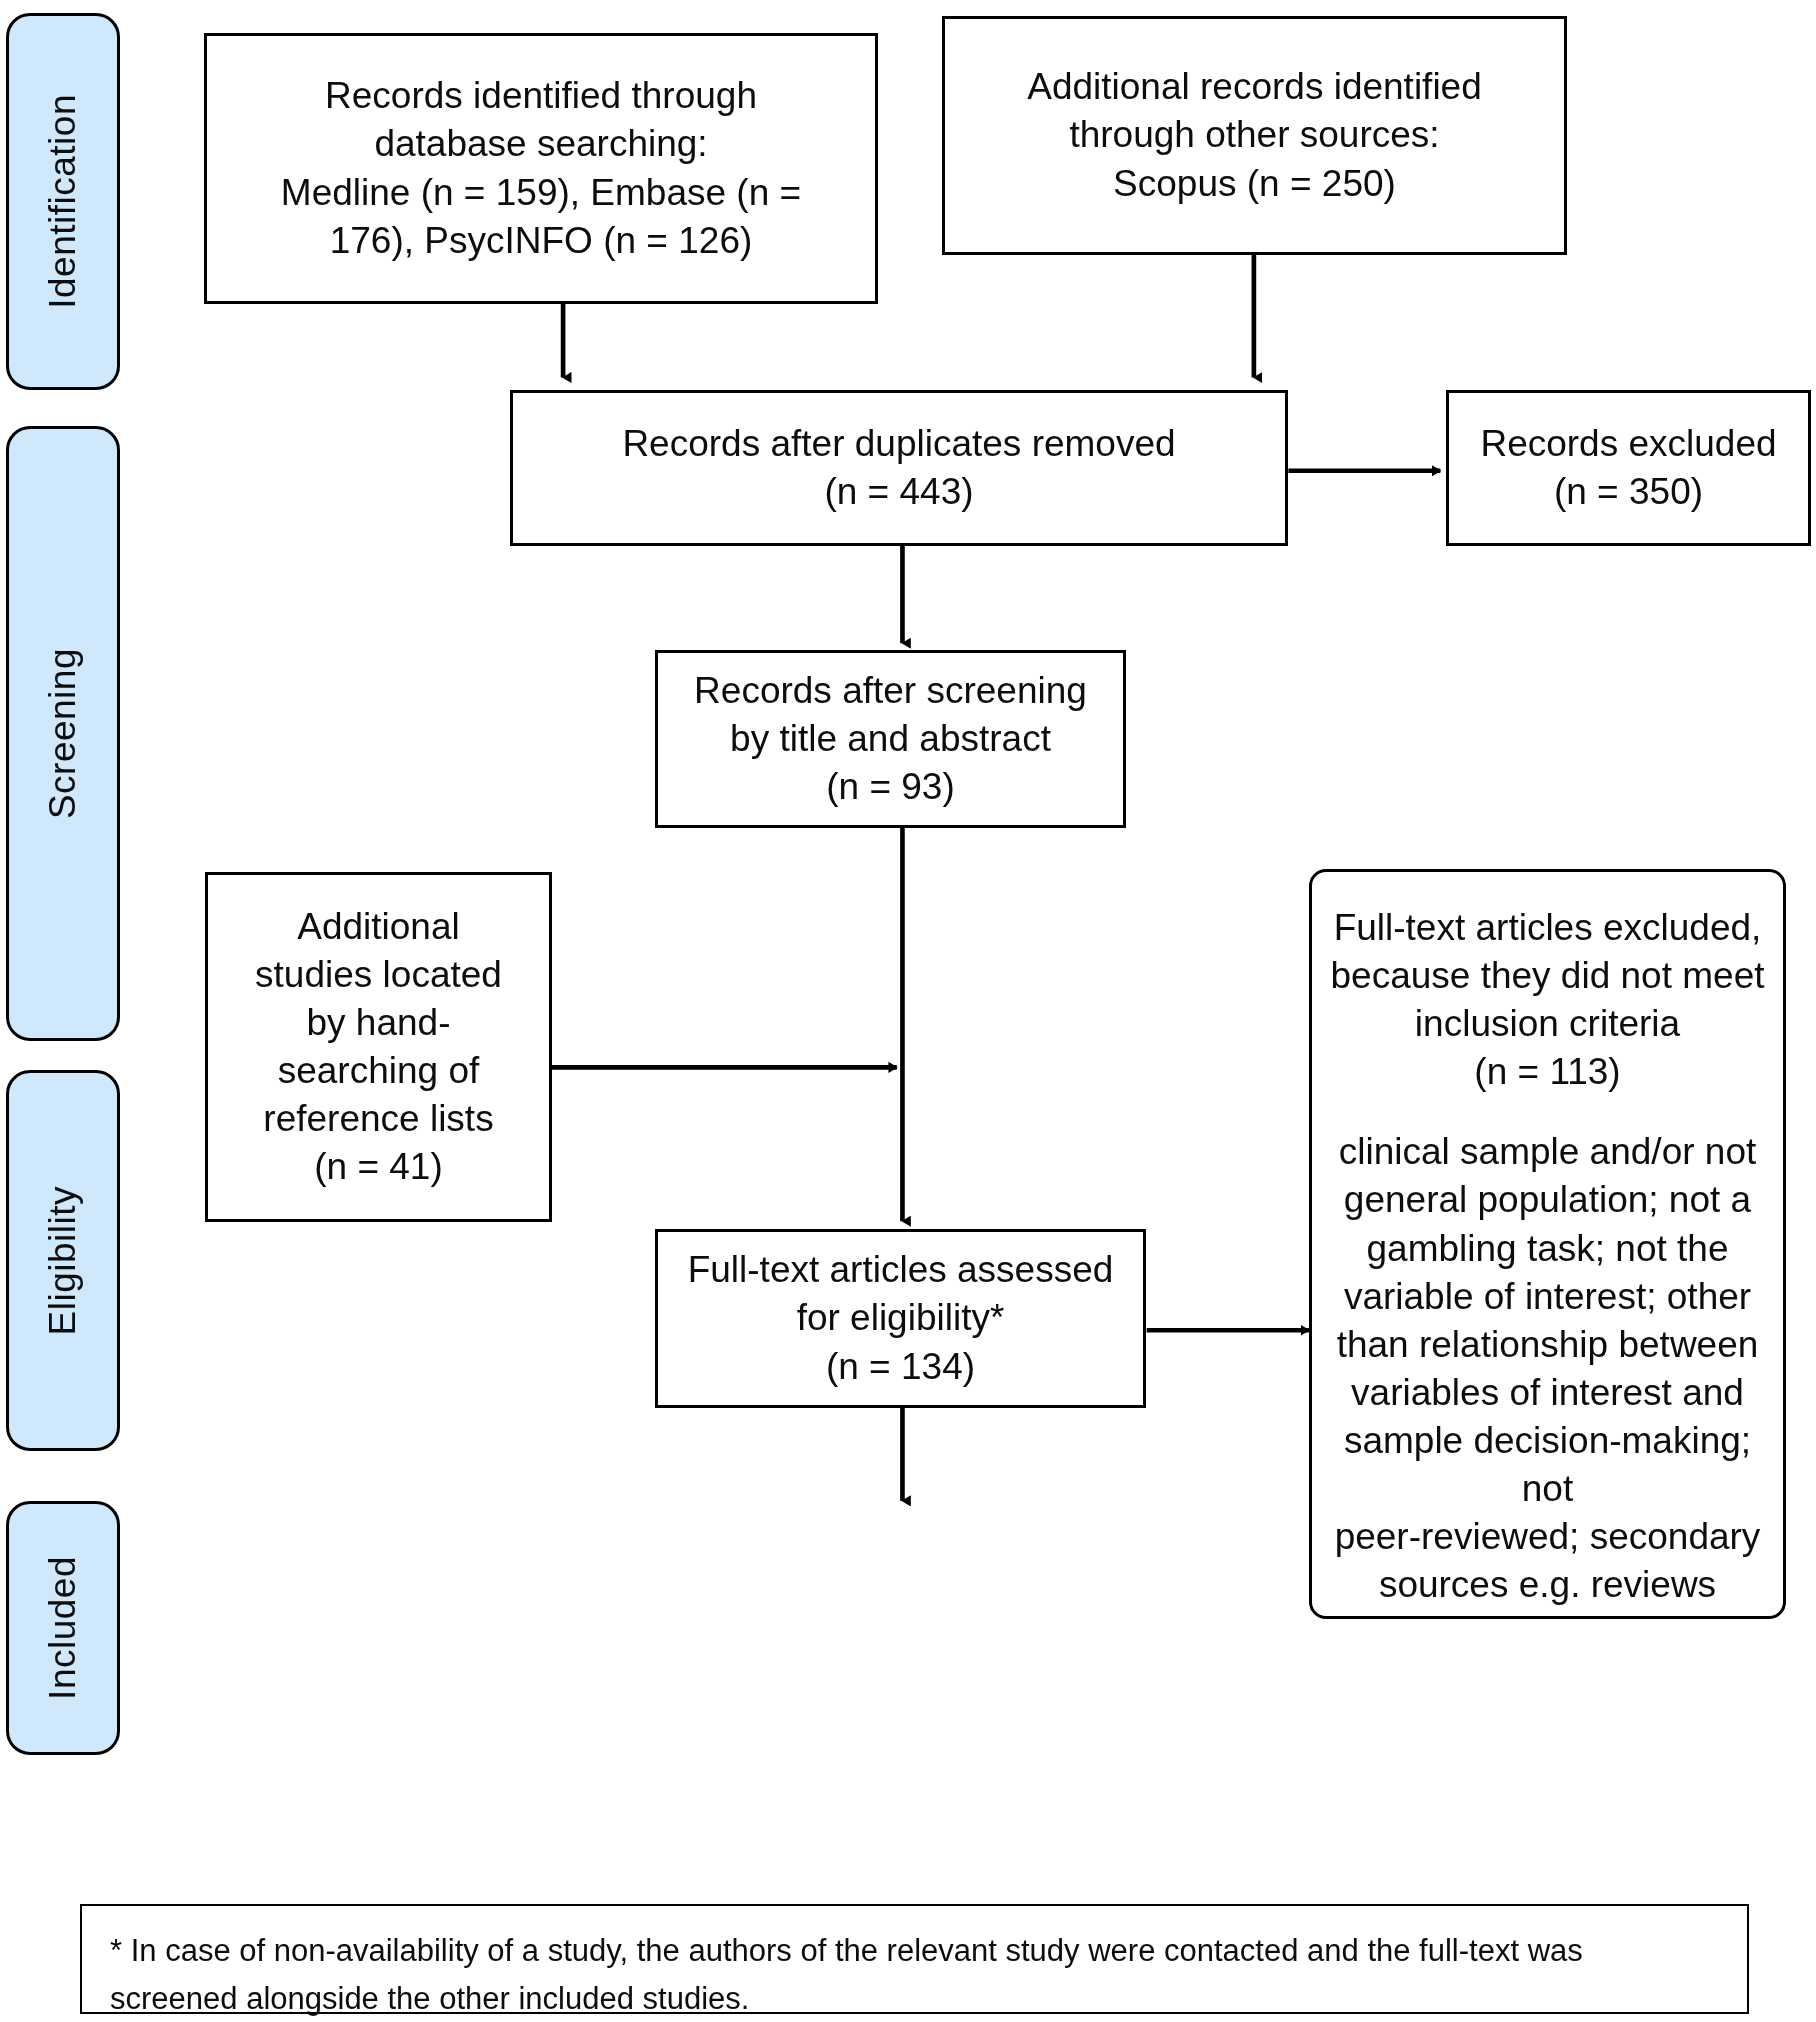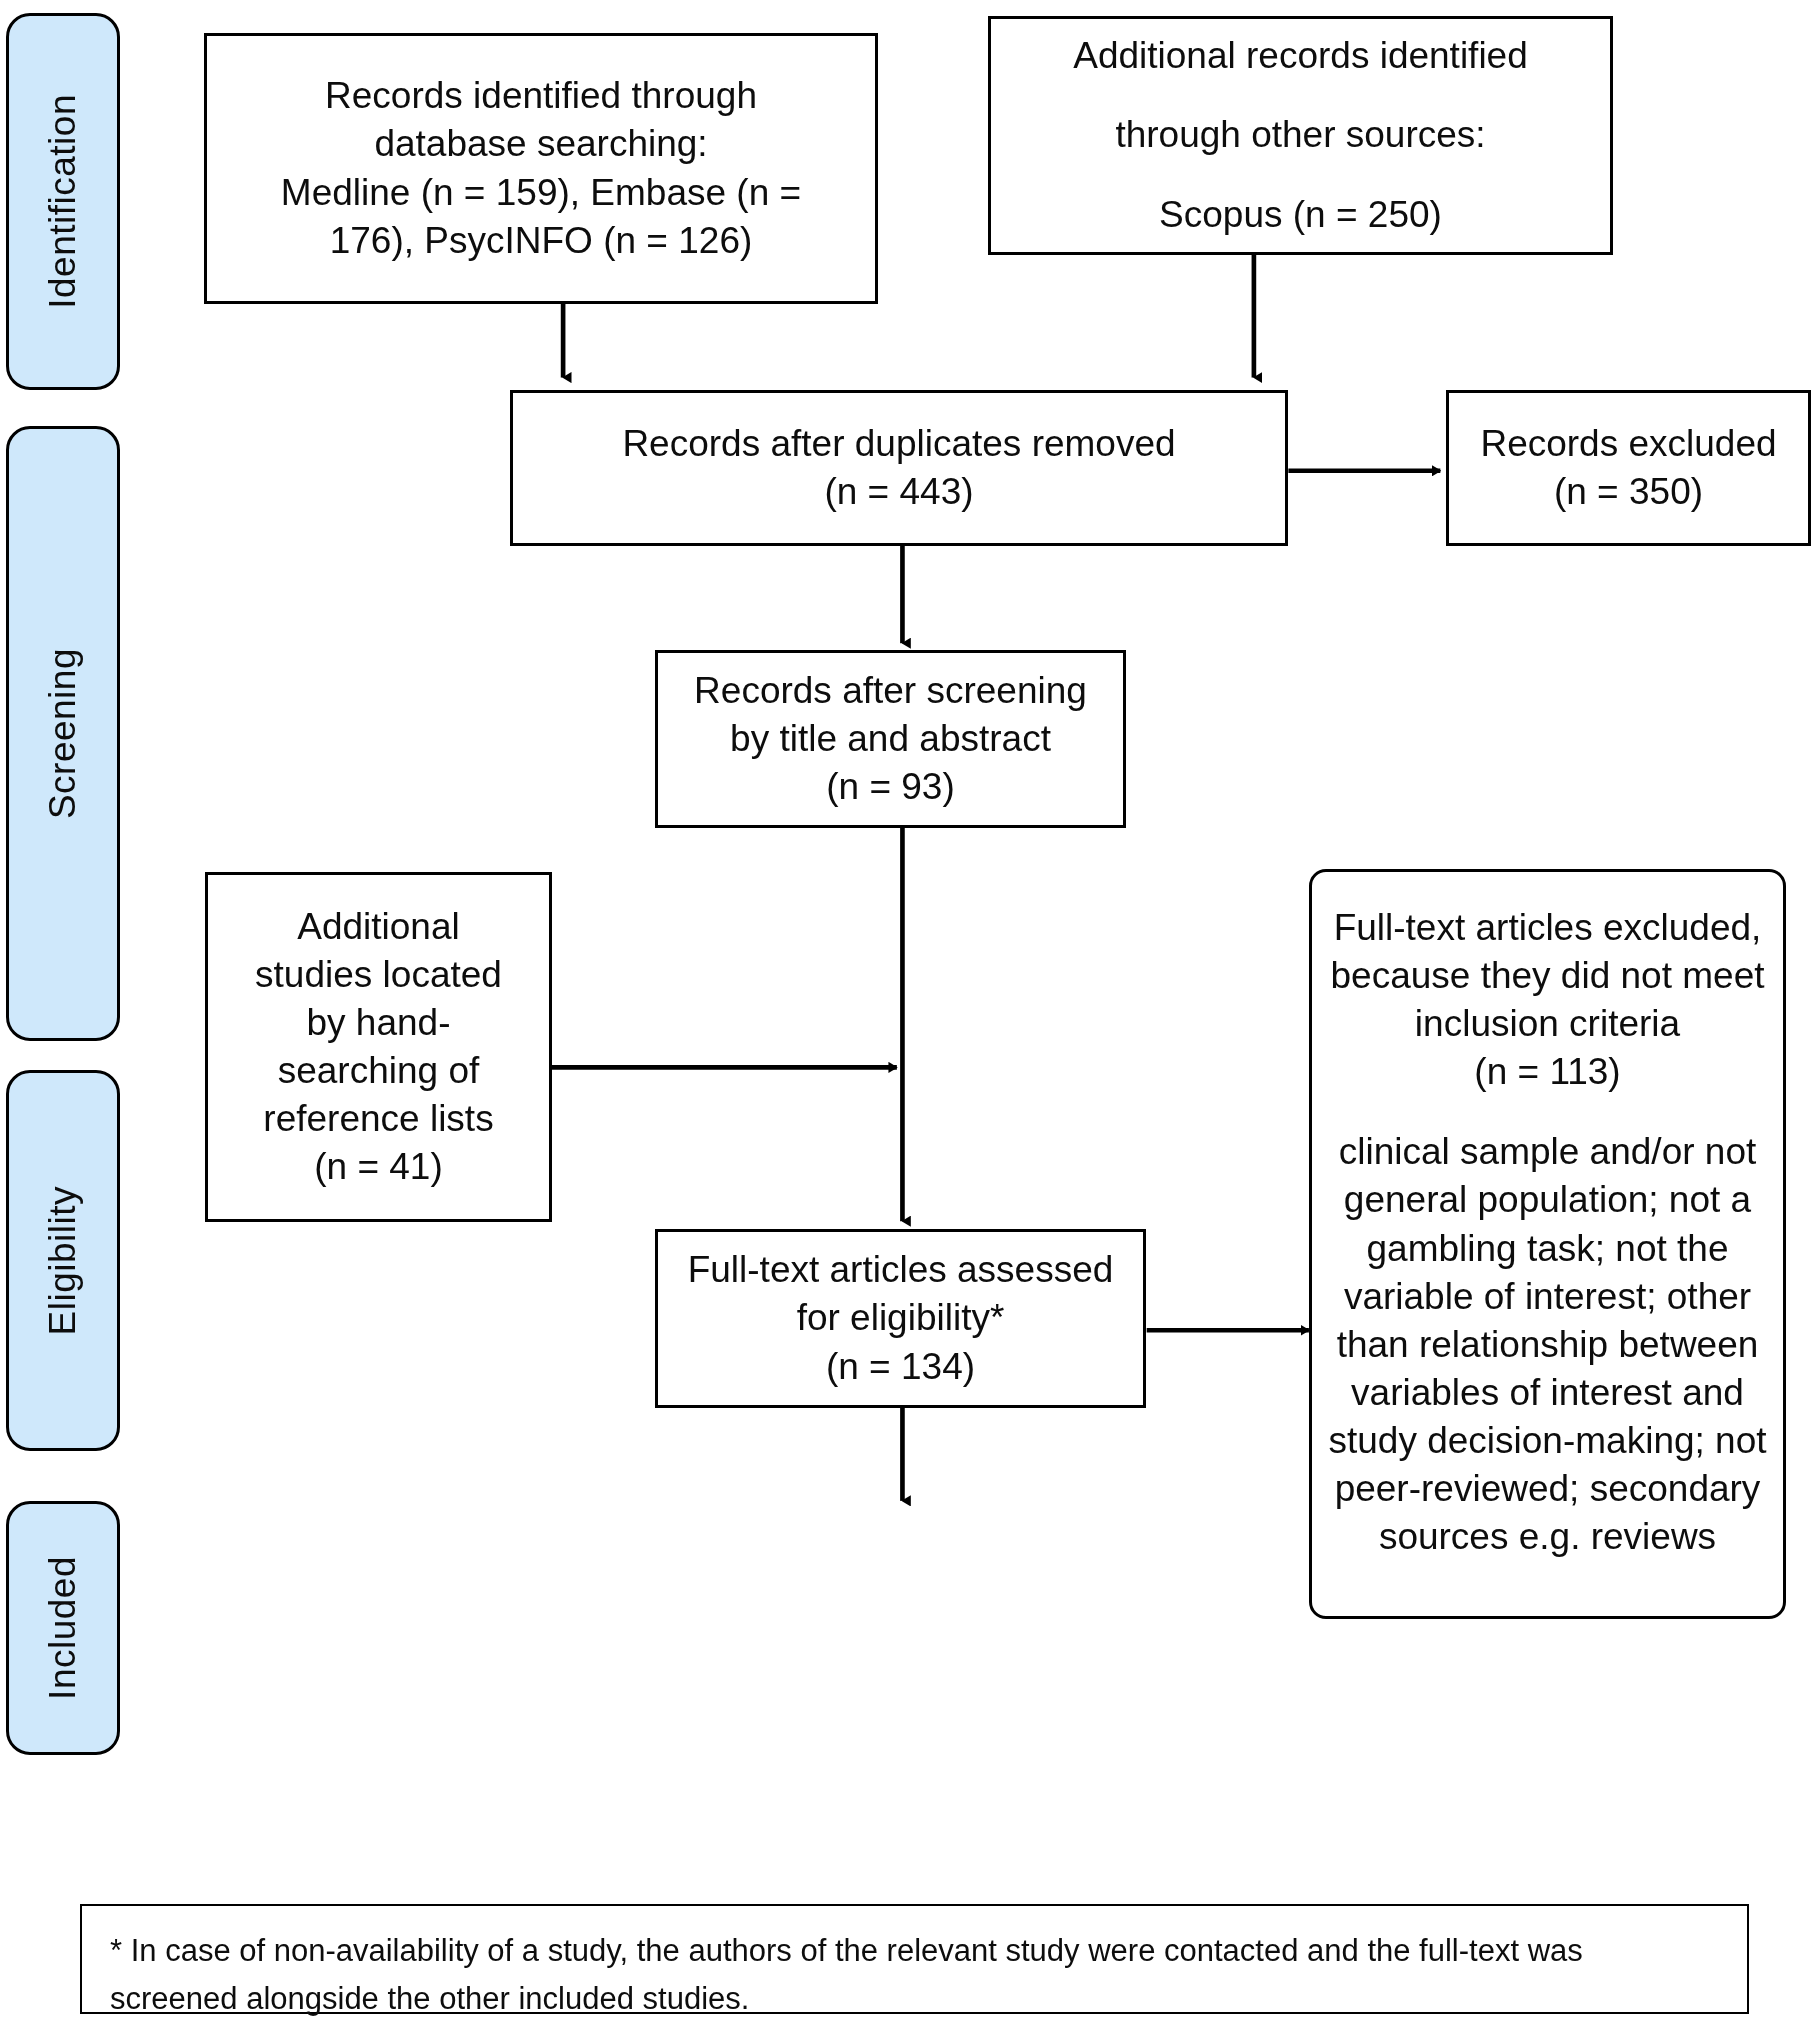--- a/index.html
+++ b/index.html
@@ -138,21 +138,21 @@
     <span>Included</span>
   </div>
 
   <div class="flow-box" style="left:179px; top:33px; width:674px; height:271px;margin-left:25px;">
     <span class="ln">Records identified through</span>
     <span class="ln">database searching:</span>
     <span class="ln">Medline (n = 159), Embase (n =</span>
     <span class="ln">176), PsycINFO (n = 126)</span>
   </div>
 
-  <div class="flow-box" style="left:988px; top:16px; width:625px; height:239px;gap:31px;">
+  <div class="flow-box" style="left:942px; top:16px; width:625px; height:239px;">
     <span class="ln">Additional records identified</span>
     <span class="ln">through other sources:</span>
     <span class="ln">Scopus (n = 250)</span>
   </div>
 
   <div class="flow-box" style="left:510px; top:390px; width:778px; height:156px;">
     <span class="ln">Records after duplicates removed</span>
     <span class="ln">(n = 443)</span>
   </div>
 
@@ -187,21 +187,21 @@
     <span class="ln">because they did not meet</span>
     <span class="ln">inclusion criteria</span>
     <span class="ln">(n = 113)</span>
     <span class="gap"></span>
     <span class="ln">clinical sample and/or not</span>
     <span class="ln">general population; not a</span>
     <span class="ln">gambling task; not the</span>
     <span class="ln">variable of interest; other</span>
     <span class="ln">than relationship between</span>
     <span class="ln">variables of interest and</span>
-    <span class="ln">study decision-making; not</span>
+    <span class="ln">sample decision-making; not</span>
     <span class="ln">peer-reviewed; secondary</span>
     <span class="ln">sources e.g. reviews</span>
   </div>
 
 
   <div class="note-box" style="left:73px; top:1904px; width:1669px; height:110px;margin-left:7px;">
     <div>* In case of non-availability of a study, the authors of the relevant study were contacted and the full-text was</div>
     <div>screened alongside the other included studies.</div>
   </div>
 

